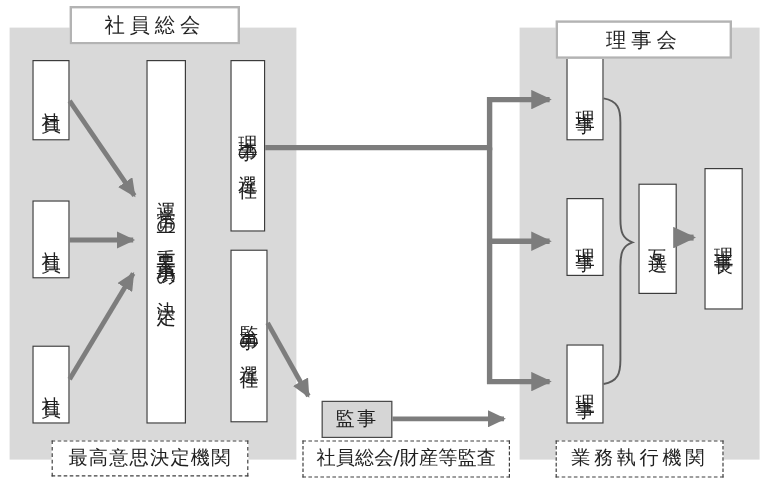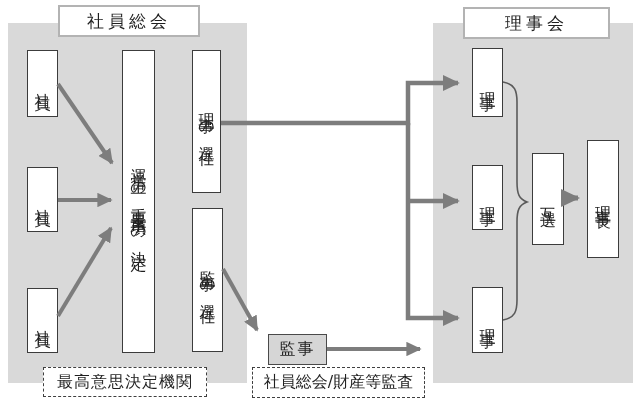--- a/index.html
+++ b/index.html
@@ -38,21 +38,21 @@
 </style>
 </head>
 <body>
 
 <div id="stage">
 
   <div class="panel" style="left:8px;top:23px;width:239px;height:360px;"></div>
   <div class="panel" style="left:433px;top:23px;width:200px;height:360px;"></div>
 
   <div class="titlebox" style="left:58px;top:5px;width:138px;height:28px;">社員総会</div>
-  <div class="titlebox" style="left:463px;top:7px;width:143px;height:28px;">理事会</div>
+  <div class="titlebox" style="left:463px;top:17px;width:143px;height:28px;">理事会</div>
 
   <div class="wbox" style="left:27px;top:50px;width:31px;height:67px;">
     <span class="vtext">社員</span>
   </div>
   <div class="wbox" style="left:27px;top:167px;width:31px;height:65px;">
     <span class="vtext">社員</span>
   </div>
   <div class="wbox" style="left:27px;top:288px;width:31px;height:65px;">
     <span class="vtext">社員</span>
   </div>
@@ -85,20 +85,21 @@
   <div class="wbox" style="left:532px;top:153px;width:32px;height:92px;">
     <span class="vtext">互選</span>
   </div>
 
   <div class="wbox" style="left:587px;top:140px;width:32px;height:118px;">
     <span class="vtext">理事長</span>
   </div>
 
   <div class="caption" style="left:43px;top:367px;width:164px;height:30px;">最高意思決定機関</div>
   <div class="caption" style="left:252px;top:367px;width:173px;height:31px;letter-spacing:0;">社員総会/財産等監査</div>
+  <div class="caption" style="left:463px;top:367px;width:140px;height:31px;letter-spacing:3px;">業務執行機関</div>
 
   <svg id="arrowlayer" width="640" height="407" viewBox="0 0 640 407">
     <defs>
       <marker id="ah" markerUnits="strokeWidth" markerWidth="4.2" markerHeight="3.6" refX="3.4" refY="1.8" orient="auto">
         <path d="M0,0 L3.8,1.8 L0,3.6 Z" fill="#7d7d7d"></path>
       </marker>
     </defs>
 
     <path d="M58,84 L112,163" stroke="#7d7d7d" stroke-width="4" fill="none" marker-end="url(#ah)"></path>
     <path d="M58,200 L111,200" stroke="#7d7d7d" stroke-width="4" fill="none" marker-end="url(#ah)"></path>

